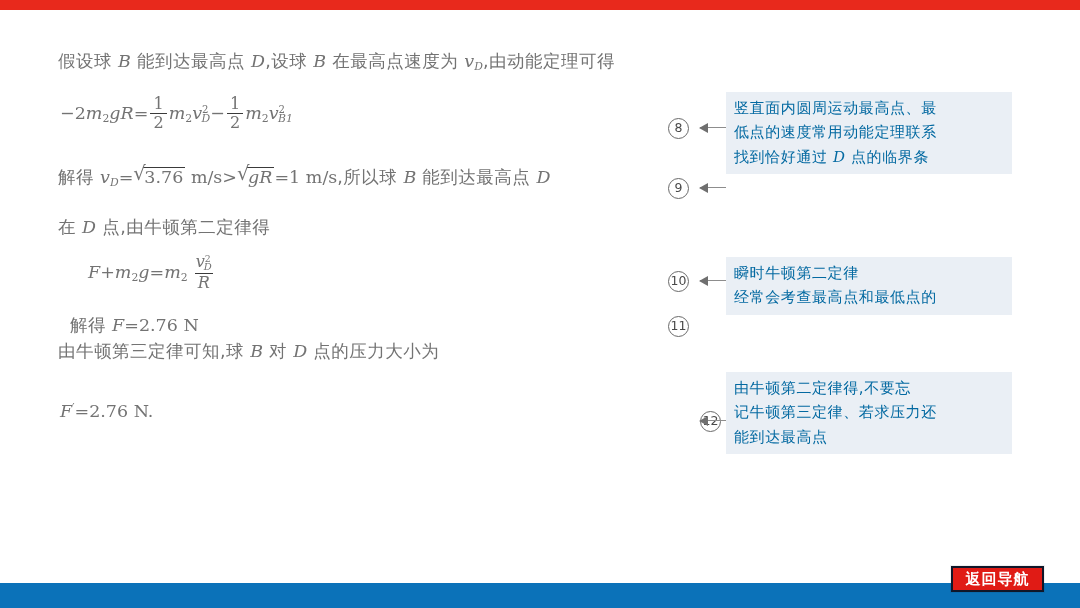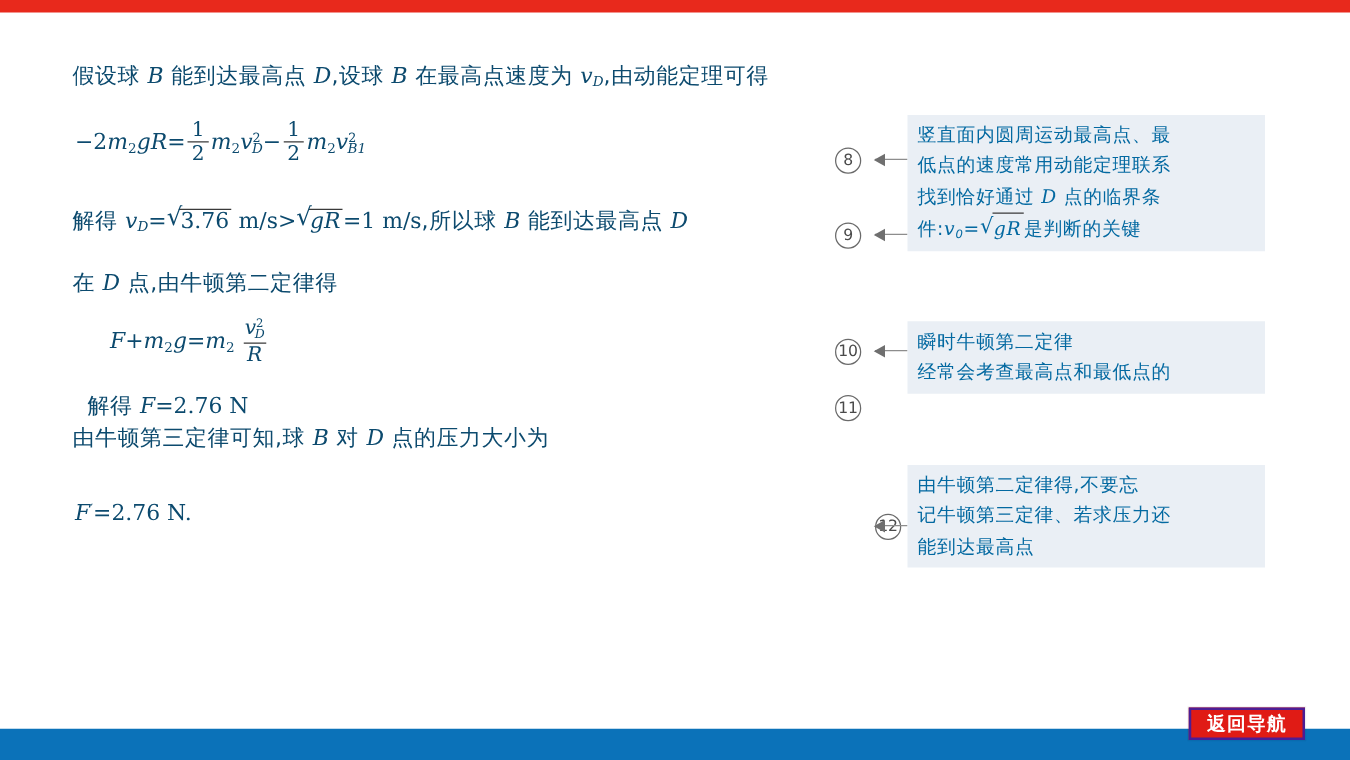--- a/index.html
+++ b/index.html
@@ -32,21 +32,21 @@
   }
 
   
   #return-nav {
     position: absolute;
     left: 951px;
     top: 566px;
     width: 93px;
     height: 26px;
     background: #e01b15;
-    border: 2px solid #4c1d95;
+    border: 2px solid #0f172a;
     box-sizing: border-box;
     color: #ffffff;
     font-family: "DejaVu Sans", "Liberation Sans", sans-serif;
     font-size: 15px;
     font-weight: bold;
     letter-spacing: 1px;
     display: flex;
     align-items: center;
     justify-content: center;
     cursor: pointer;
@@ -58,21 +58,21 @@
     position: absolute;
     left: 58px;
     top: 52px;
     width: 600px;
     color: #2b2b2b;
   }
   .sol-line {
     font-size: 17.5px;
     line-height: 1.05;
     white-space: nowrap;
-    color: #0c4a6e;
+    color: #737373;
   }
   .cn { font-family: "DejaVu Sans", "Liberation Sans", sans-serif; letter-spacing: 0.5px; }
   .mi { font-style: italic; font-family: "DejaVu Serif", "Liberation Serif", serif; }
   .mn { font-family: "DejaVu Serif", "Liberation Serif", serif; }
   .up { font-style: normal; }
   sub { font-size: 0.62em; vertical-align: -0.28em; font-style: italic; }
   sup { font-size: 0.58em; vertical-align: 0.58em; font-style: normal; }
   .subup { font-style: normal; }
 
   
@@ -245,21 +245,20 @@
 
 <div class="marker" id="marker-12" style="left:668px; top:411px;padding-left:32px;">
   <span class="circ">12</span>
 </div>
 <div class="leader" style="left:700px; top:420px; width:26px;"></div>
 
 <div class="note" id="note-1">
   <div>竖直面内圆周运动最高点、最</div>
   <div>低点的速度常用动能定理联系</div>
   <div><span>找到恰好通过 </span><span class="mi">D</span><span> 点的临界条</span></div>
-  <div><span>件:</span><span class="mi">v</span><sub>0</sub><span>=</span><span class="sqrt"><span class="rad"><span class="mi">g</span><span class="mi">R</span></span></span><span>是判断的关键</span></div>
 </div>
 
 <div class="note" id="note-2">
   <div>瞬时牛顿第二定律</div>
   <div>经常会考查最高点和最低点的</div>
 </div>
 
 <div class="note" id="note-3">
   <div>由牛顿第二定律得,不要忘</div>
   <div>记牛顿第三定律、若求压力还</div>

